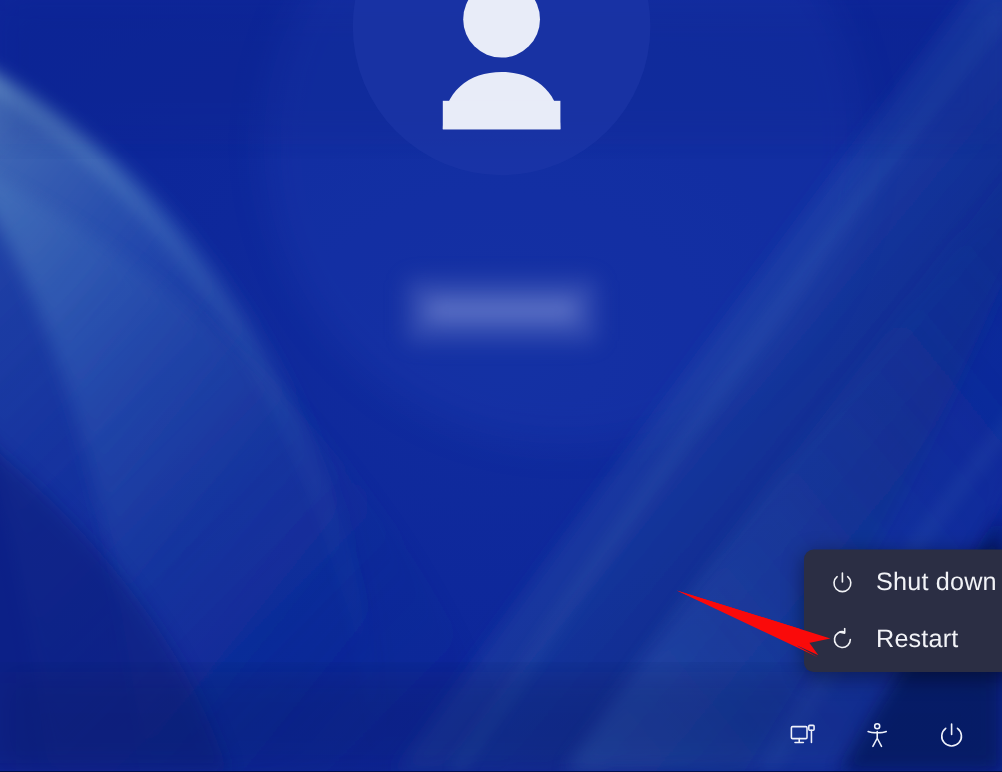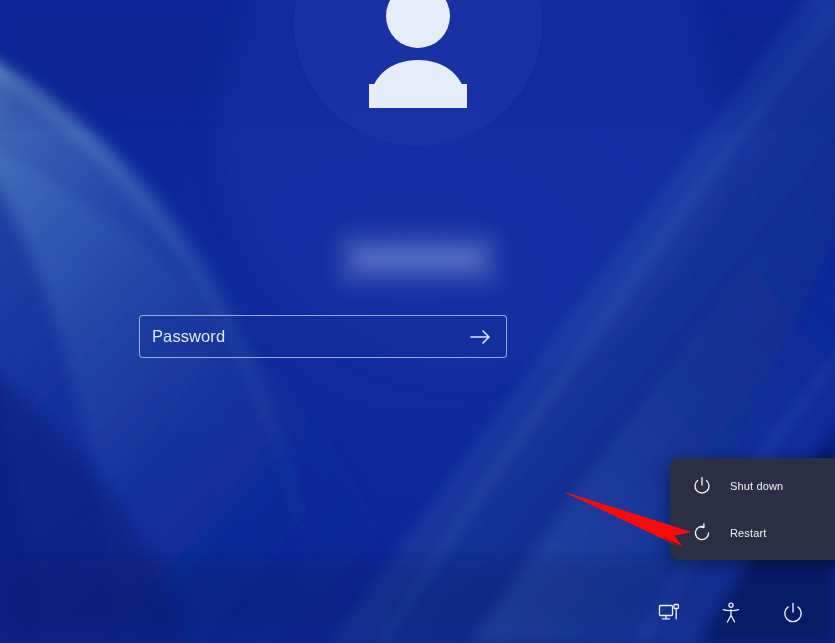--- a/index.html
+++ b/index.html
@@ -129,21 +129,21 @@
     cursor: pointer;
     color: #f2f3f7;
   }
   .menu-icon {
     width: 22px; height: 22px;
     display: flex; align-items: center; justify-content: center;
     margin-right: 17px;
     flex: 0 0 auto;
   }
   .menu-label {
-    font-size: 11px;
+    font-size: 21px;
     letter-spacing: .15px;
     white-space: nowrap;
   }
 
   
   #bottom-bar {
     position: absolute;
     right: 26px;
     bottom: 14px;
     display: flex;
@@ -239,28 +239,20 @@
     <div id="avatar">
       <svg width="118" height="128" viewBox="0 0 118 128">
         <circle cx="59" cy="36" r="32" fill="#e8ecf8"></circle>
         <path d="M10 128 C10 96, 32 80, 59 80 C86 80, 108 96, 108 128 Z" fill="#e8ecf8"></path>
         <rect x="10" y="104" width="98" height="24" rx="0" fill="#e8ecf8"></rect>
       </svg>
     </div>
     <div id="username-blur"></div>
   </div>
 
-  <div id="password-field">
-    <input id="password-input" type="password" placeholder="Password" style="">
-    <div id="submit-arrow">
-      <svg width="22" height="16" viewBox="0 0 22 16">
-        <path d="M1 8 H19 M13 2 L19 8 L13 14" fill="none" stroke="#dfe6fa" stroke-width="1.6" stroke-linecap="round" stroke-linejoin="round"></path>
-      </svg>
-    </div>
-  </div>
 
   <div id="power-menu">
     <div class="menu-item">
       <span class="menu-icon">
         <svg width="20" height="20" viewBox="0 0 20 20">
           <path d="M5.6 4.6 A7 7 0 1 0 14.4 4.6" fill="none" stroke="#f2f3f7" stroke-width="1.35" stroke-linecap="round"></path>
           <path d="M10 1.6 V9" fill="none" stroke="#f2f3f7" stroke-width="1.35" stroke-linecap="round"></path>
         </svg>
       </span>
       <span class="menu-label">Shut down</span>

